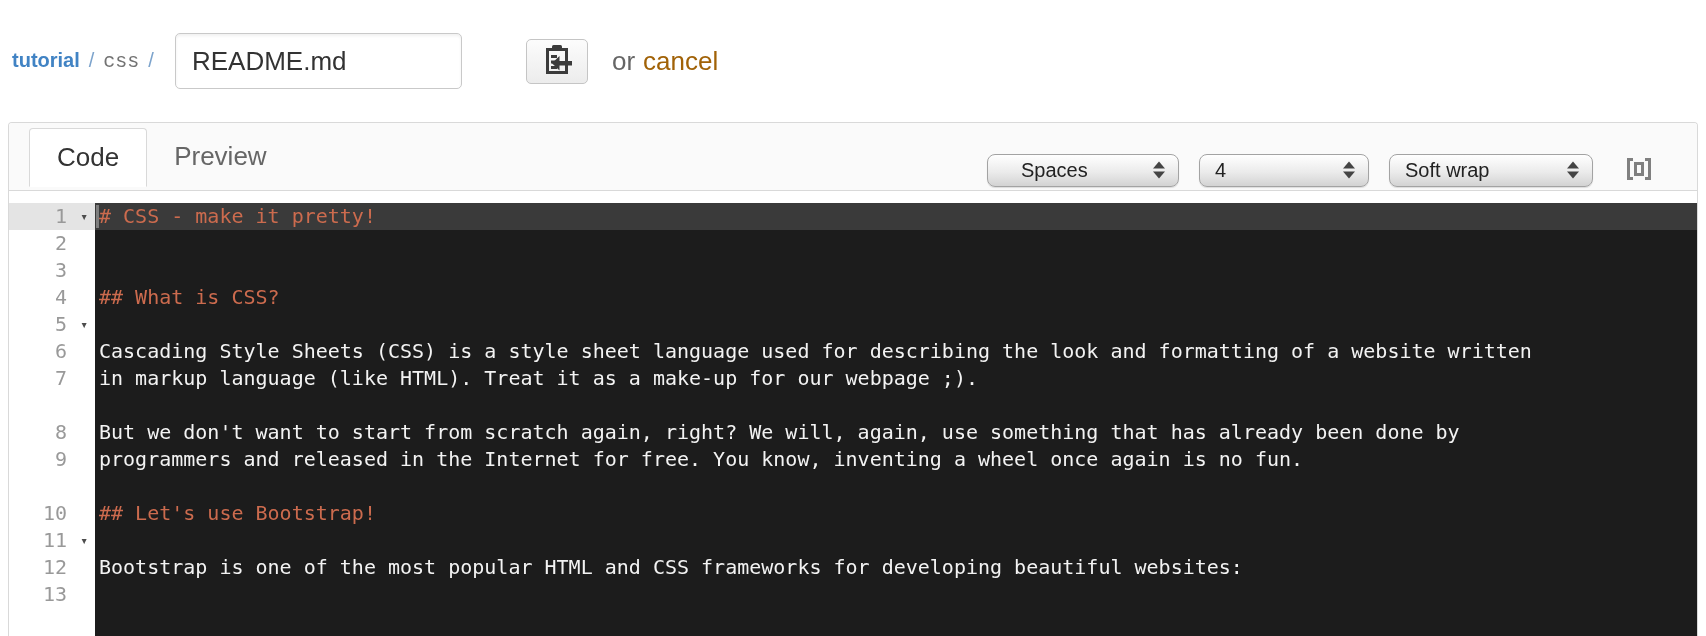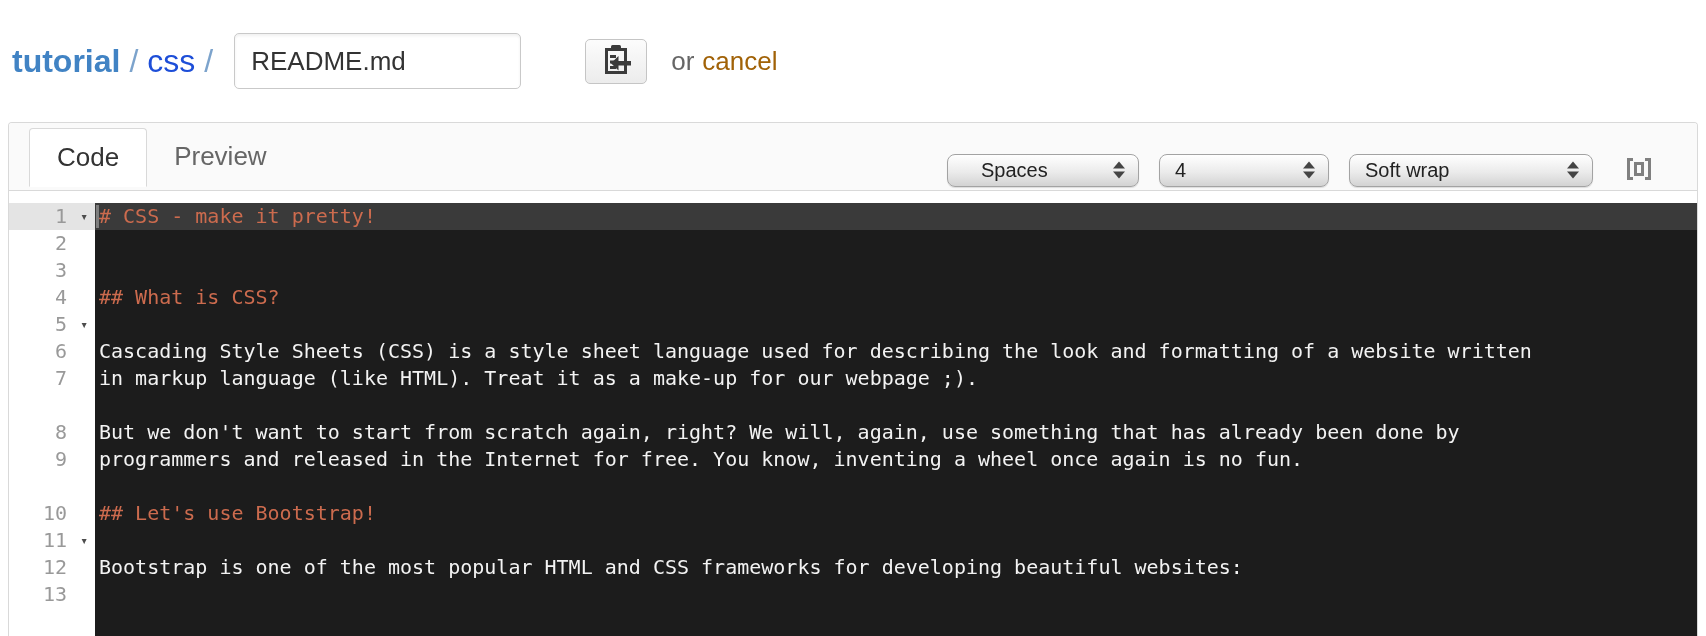--- a/index.html
+++ b/index.html
@@ -1,23 +1,23 @@
 <!DOCTYPE html>
 <html><head>
 <meta charset="utf-8">
 <style>
   * { margin:0; padding:0; box-sizing:border-box; }
   html,body { width:1706px; height:636px; overflow:hidden; background:#fff;
               font-family:"Liberation Sans", sans-serif; }
 
   
   .topbar { height:122px; display:flex; align-items:center; padding-left:12px; }
-  .crumbs { display:flex; align-items:baseline; font-size:32px; white-space:pre; }
+  .crumbs { display:flex; align-items:baseline; font-size:20px; white-space:pre; }
   .crumb-repo { color:#4183c4; font-weight:bold; text-decoration:none; }
-  .crumb-dir  { color:#1d4ed8; text-decoration:none; }
+  .crumb-dir  { color:#737373; text-decoration:none;font-family:Liberation Mono, monospace; }
   .crumb-sep  { color:#7ca3cc; padding:0 9px; font-weight:normal; }
   .fname-input { margin-left:12px; width:287px; height:56px; border:1px solid #c9c9c9;
                  border-radius:5px; font-size:26px; color:#333; padding:0 16px;
                  font-family:"Liberation Sans", sans-serif;
                  box-shadow:inset 0 2px 3px rgba(0,0,0,.06); outline:none; }
   .commit-btn { margin-left:64px; width:62px; height:45px; border:1px solid #c5c5c5;
                 border-radius:5px; background:linear-gradient(#fcfcfc,#ececec);
                 display:flex; align-items:center; justify-content:center; cursor:pointer; }
   .or-txt { margin-left:24px; font-size:26px; color:#666; }
   .cancel-link { margin-left:8px; font-size:26px; color:#a16207; text-decoration:none; }
@@ -33,21 +33,21 @@
   .tab.active { background:#fff; color:#333; border:1px solid #d9d9d9;
                 border-bottom:1px solid #fff; border-radius:4px 4px 0 0;
                 margin-bottom:-1px; }
   .controls { margin-left:auto; display:flex; align-items:center; gap:20px;
               margin-top:30px; padding-right:44px; height:34px; }
   .select { height:33px; border:1px solid #a3a3a3; border-radius:8px;
             background:linear-gradient(#ffffff,#ebebeb 55%,#d3d3d3);
             box-shadow:0 1px 1px rgba(0,0,0,.12);
             display:flex; align-items:center; font-size:20px; color:#222;
             padding:0 44px 0 15px; position:relative; cursor:pointer; }
-  .select.w1 { width:192px;padding-left:33px; } .select.w2 { width:170px; } .select.w3 { width:244px; }
+  .select.w1 { width:192px;padding-left:33px; } .select.w2 { width:170px; } .select.w3 { width:204px; }
   .stepper { position:absolute; right:13px; top:50%; transform:translateY(-50%);
              display:flex; flex-direction:column; align-items:center; gap:3px; }
   .tri-up   { width:0; height:0; border-left:6px solid transparent;
               border-right:6px solid transparent; border-bottom:7px solid #444; }
   .tri-down { width:0; height:0; border-left:6px solid transparent;
               border-right:6px solid transparent; border-top:7px solid #444; }
   .fullscreen-btn { background:none; border:none; cursor:pointer; margin-left:12px;
                     display:flex; align-items:center; }
 
   

